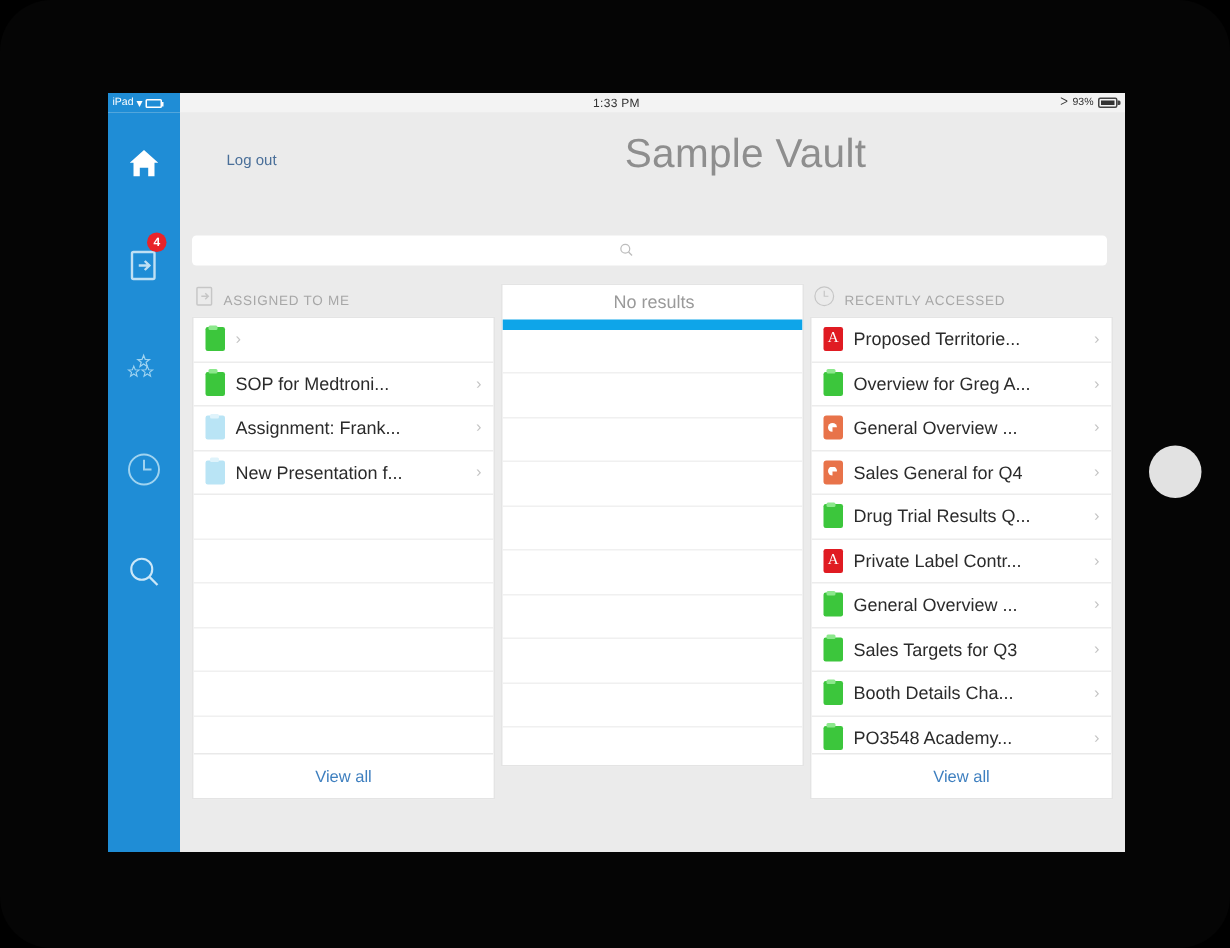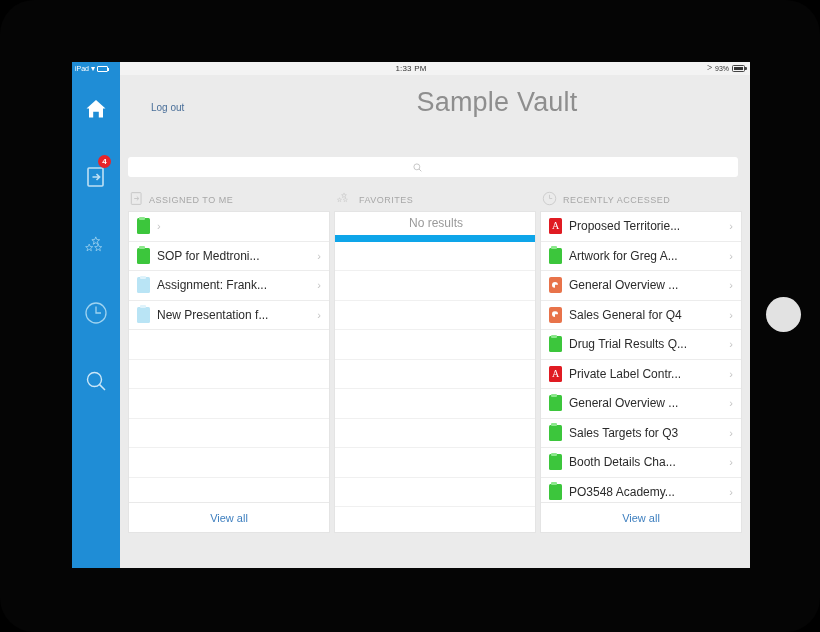--- a/index.html
+++ b/index.html
@@ -378,30 +378,20 @@
                 <div class="row empty"></div>
                 <div class="row empty"></div>
                 <div class="row empty"></div>
                 <div class="row empty"></div>
                 <div class="row empty"></div>
               </div>
               <div class="col-footer">View all</div>
             </div>
           </div>
           <div class="column">
-            <div class="col-header">
-              <span><svg width="17" height="15" viewBox="0 0 26 22">
-                  <g fill="none" stroke="#c6c6c6" stroke-width="1.2">
-                    <path d="M13 2.5 L14.4 6.1 L18.2 6.3 L15.2 8.7 L16.2 12.4 L13 10.2 L9.8 12.4 L10.8 8.7 L7.8 6.3 L11.6 6.1 Z" transform="scale(0.72) translate(4,1)"></path>
-                    <path d="M13 2.5 L14.4 6.1 L18.2 6.3 L15.2 8.7 L16.2 12.4 L13 10.2 L9.8 12.4 L10.8 8.7 L7.8 6.3 L11.6 6.1 Z" transform="translate(-4,7) scale(0.62) translate(2,2)"></path>
-                    <path d="M13 2.5 L14.4 6.1 L18.2 6.3 L15.2 8.7 L16.2 12.4 L13 10.2 L9.8 12.4 L10.8 8.7 L7.8 6.3 L11.6 6.1 Z" transform="translate(5,7) scale(0.62) translate(2,2)"></path>
-                  </g>
-                </svg></span>
-              <span class="col-header-label">FAVORITES</span>
-            </div>
             <div class="col-card">
               <div class="rows">
                 <div class="row noresult">No results</div>
                 <div class="row empty"></div>
                 <div class="row empty"></div>
                 <div class="row empty"></div>
                 <div class="row empty"></div>
                 <div class="row empty"></div>
                 <div class="row empty"></div>
                 <div class="row empty"></div>
@@ -420,21 +410,21 @@
             </div>
             <div class="col-card">
               <div class="rows">
                 <div class="row">
                   <span class="ficon pdf"></span>
                   <span class="row-label">Proposed Territorie...</span>
                   <span class="chev">›</span>
                 </div>
                 <div class="row">
                   <span class="ficon xls"></span>
-                  <span class="row-label">Artwork for Greg A...</span>
+                  <span class="row-label">Overview for Greg A...</span>
                   <span class="chev">›</span>
                 </div>
                 <div class="row">
                   <span class="ficon ppt"></span>
                   <span class="row-label">General Overview ...</span>
                   <span class="chev">›</span>
                 </div>
                 <div class="row">
                   <span class="ficon ppt"></span>
                   <span class="row-label">Sales General for Q4</span>

